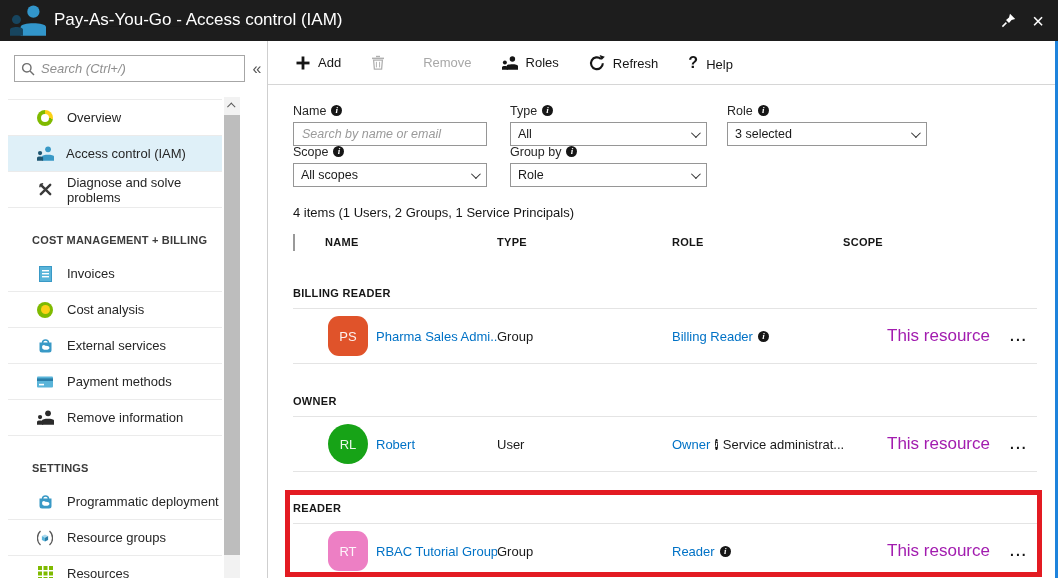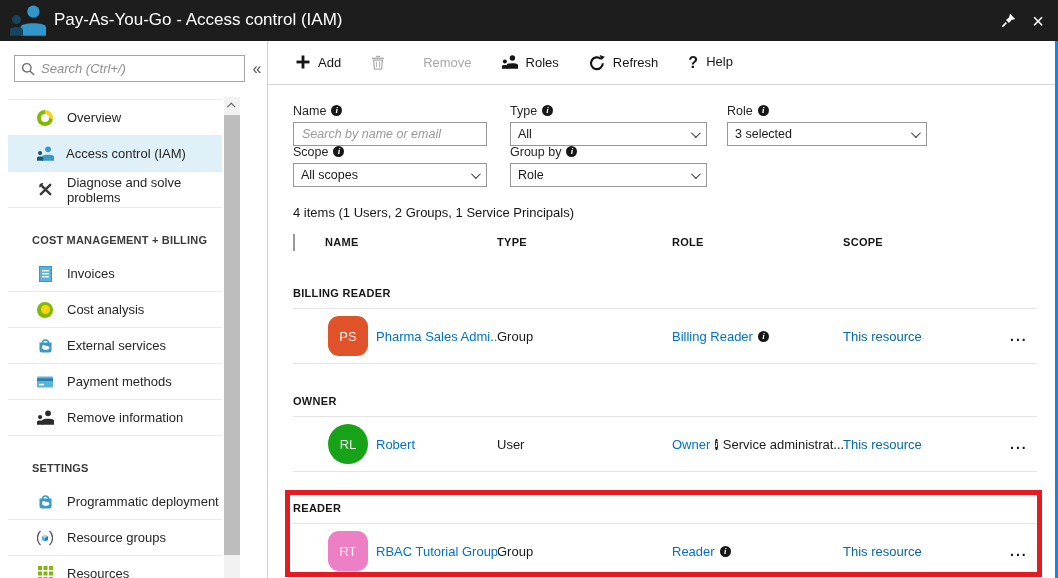--- a/index.html
+++ b/index.html
@@ -48,21 +48,21 @@
     background:conic-gradient(#fcd116 0deg 95deg,#7fba00 95deg 360deg); position:relative; }
   .donut::after { content:""; position:absolute; left:4px; top:4px; width:8px; height:8px;
     border-radius:50%; background:#fff; }
   .donut2 { width:16px; height:16px; border-radius:50%; background:#7fba00; position:relative; }
   .donut2::after { content:""; position:absolute; left:3.5px; top:3.5px; width:9px; height:9px;
     border-radius:50%; background:#fcd116; }
   
   .main { position:absolute; left:268px; top:41px; width:790px; height:537px; background:#fff; }
   .toolbar { position:absolute; left:0; top:0; width:100%; height:44px;
     border-bottom:1px solid #d6d6d6; display:flex; align-items:center; gap:30px; padding-left:28px; }
-  .tb-item { display:flex; align-items:flex-start; gap:8px; cursor:pointer; font-size:13px; color:#161616; }
+  .tb-item { display:flex; align-items:flex-end; gap:8px; cursor:pointer; font-size:13px; color:#161616; }
   .tb-item.disabled { color:#a8a8a8; cursor:default;gap:38px; }
   .tb-q { font-weight:700; font-size:16px; }
   
   .f-group { position:absolute; }
   .f-label { font-size:12.5px; color:#262626; display:flex; align-items:center; gap:5px; height:15px; }
   .info-i { display:inline-block; width:11px; height:11px; border-radius:50%; background:#161616;
     color:#fff; font-size:9px; font-style:italic; font-weight:700; text-align:center;
     line-height:11px; font-family:"Liberation Serif",serif; cursor:pointer; }
   .f-input, .f-select { margin-top:4px; height:24px; border:1px solid #969696; background:#fff;
     display:flex; align-items:center; padding:0 8px; font-size:12.5px; color:#1a1a1a; }
@@ -84,21 +84,21 @@
     border-bottom:1px solid #e4e4e4; }
   .row { height:55px; display:grid; grid-template-columns:32px 172px 175px 171px 167px 1fr;
     align-items:center; border-bottom:1px solid #e4e4e4; }
   .namecell { display:flex; align-items:center; gap:8px; padding-left:3px; overflow:hidden; }
   .avatar { width:40px; height:40px; flex:none; display:flex; align-items:center;
     justify-content:center; color:rgba(255,255,255,.92); font-size:13px; }
   .avatar.sq { border-radius:11px; }
   .avatar.ci { border-radius:50%; }
   a.lnk { color:#0072c6; text-decoration:none; white-space:nowrap; cursor:pointer; }
   .rolecell { display:flex; align-items:center; gap:5px; white-space:nowrap; overflow:hidden; }
-  .scopecell { font-size:13px; color:#0369a1; }
+  .scopecell { font-size:17px; color:#a21caf;margin-left:44px; }
   .menucell { font-weight:700; letter-spacing:2px; color:#161616; cursor:pointer;
     font-size:14px; text-align:left; }
   
   .hl-box { position:absolute; left:285px; top:490px; width:757px; height:87px;
     border:5px solid #e31b22; pointer-events:none; z-index:5; }
   
   .blue-edge { position:absolute; left:1055px; top:41px; width:3px; height:537px; background:#1e83dc; }
   svg { display:block; }
 </style>
 </head>

